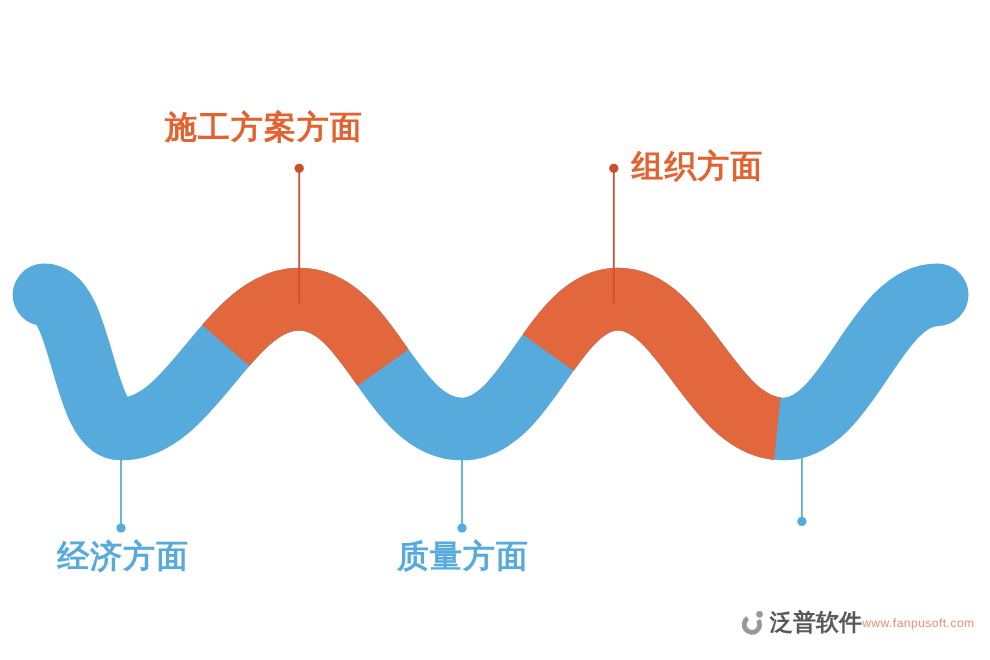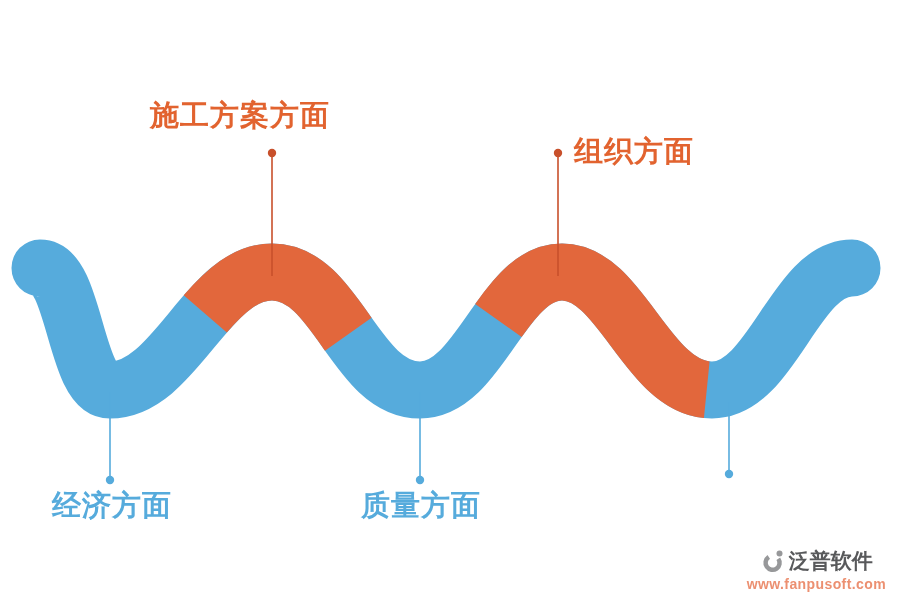--- a/index.html
+++ b/index.html
@@ -6,24 +6,24 @@
   .canvas{
     position:relative;width:900px;height:600px;background:#ffffff;overflow:hidden;
     font-family:"Liberation Sans","DejaVu Sans",sans-serif;
   }
   .wave-svg{position:absolute;left:0;top:0;width:900px;height:600px;}
   .diagram-label{
     position:absolute;transform:translateX(-50%);
     font-size:29px;font-weight:bold;letter-spacing:1px;white-space:nowrap;
   }
   .footer{
-    position:absolute;right:14px;bottom:8px;display:flex;flex-direction:column;align-items:center;justify-content:flex-end;
+    position:absolute;right:14px;bottom:20px;display:flex;flex-direction:row;align-items:center;justify-content:flex-end;
   }
   .brand-row{display:flex;align-items:center;gap:5px;font-size:21px;font-weight:bold;}
-  .brand-url{font-size:14px;margin-top:1px;letter-spacing:.4px;font-weight:bold;}
+  .brand-url{font-size:11px;margin-top:1px;letter-spacing:.4px;}
 </style>
 </head>
 <body>
 
 <div class="canvas">
 
   <svg class="wave-svg" viewBox="0 0 900 600">
 
     <path id="wave-blue" d="M 40 268
          C 75 268 75 390 110 390

